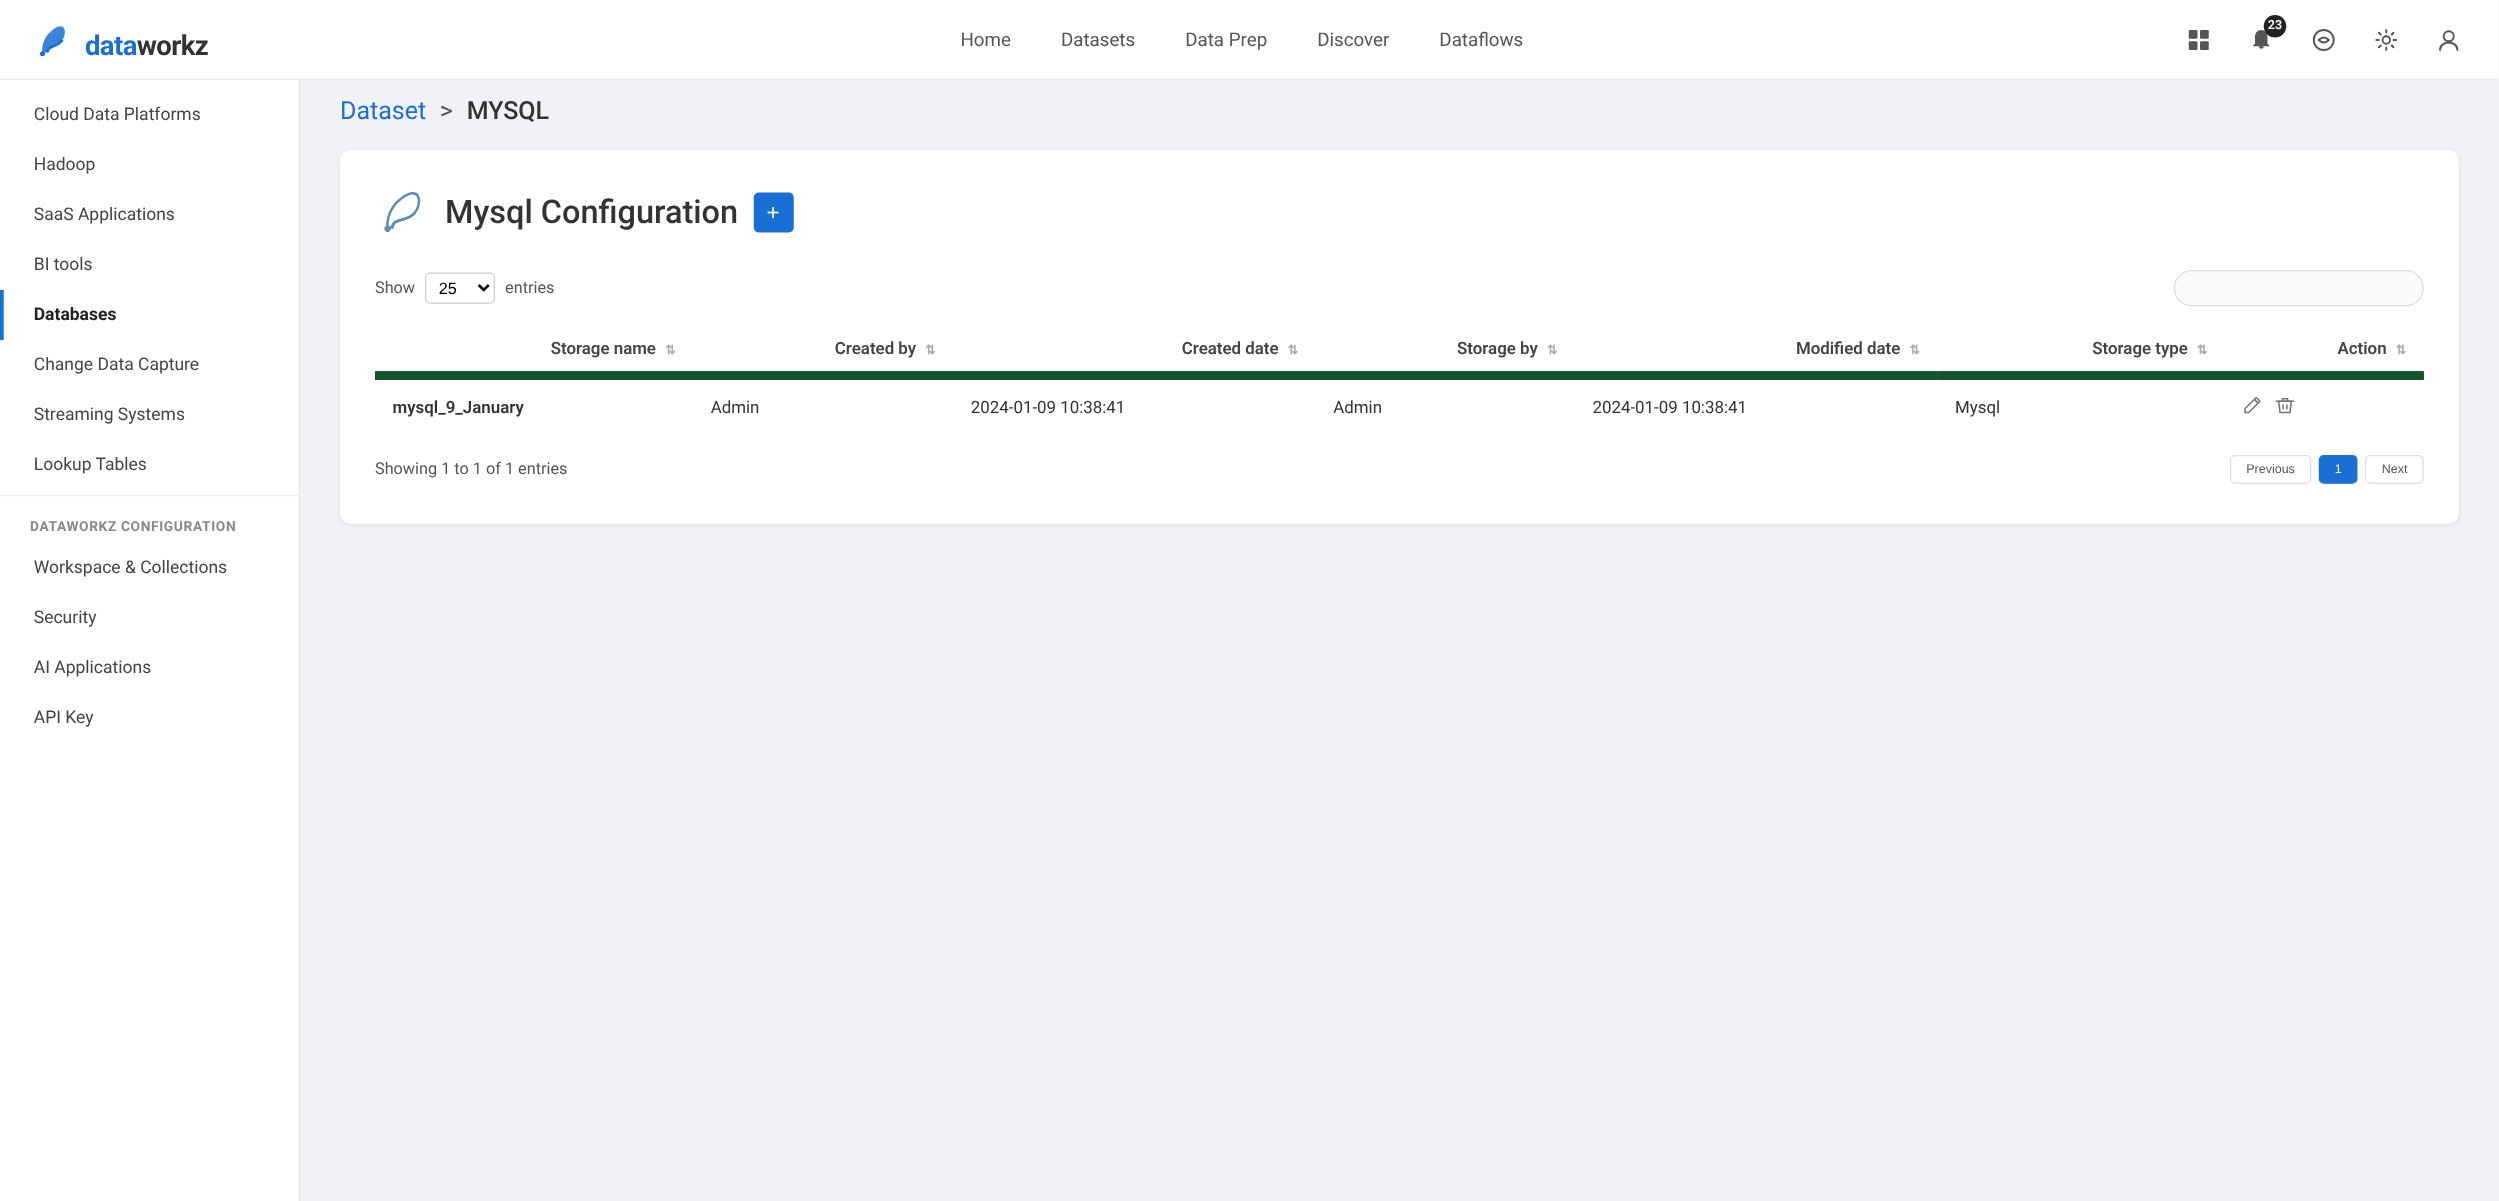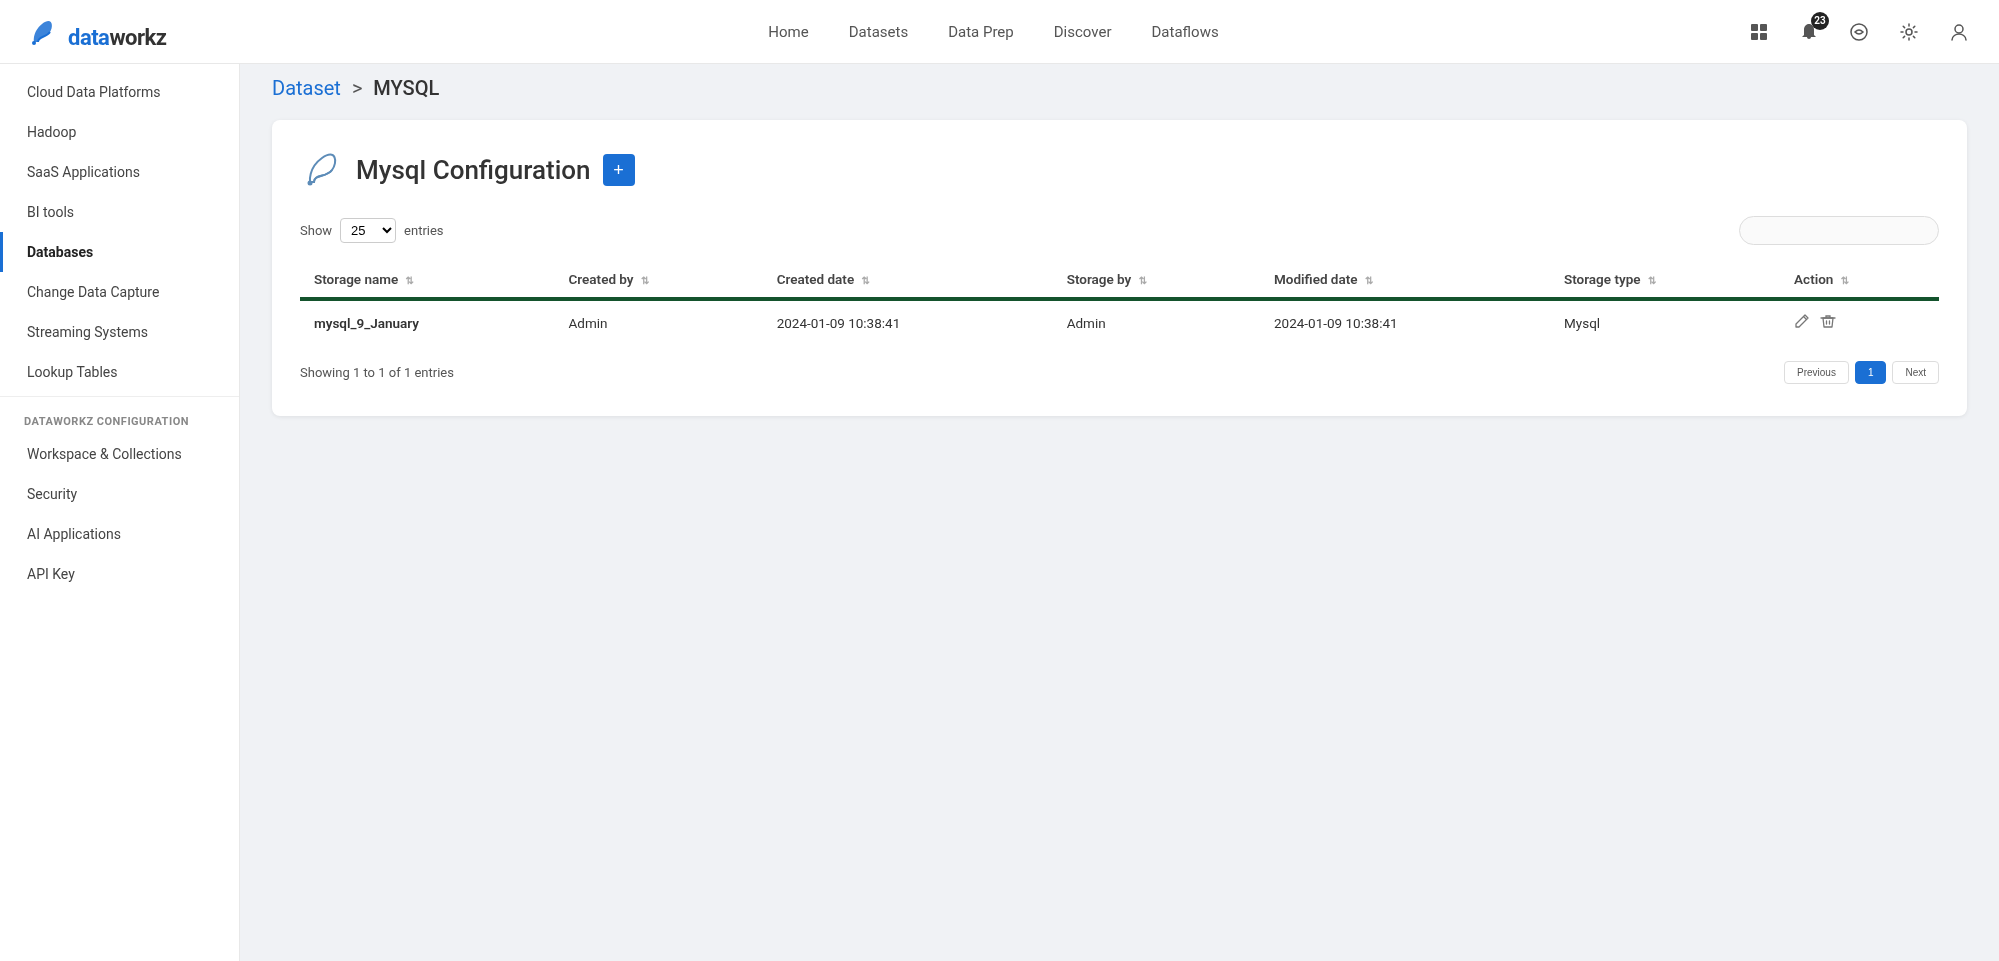--- a/index.html
+++ b/index.html
@@ -212,23 +212,23 @@
       background: #fafafa;
     }
 
     
     .data-table {
       width: 100%;
       border-collapse: collapse;
       font-size: 13.5px;
     }
     .data-table th {
-      text-align: left;
+      text-align: right;
       padding: 10px 14px;
-      border-bottom: 4px solid #14532d;
+      border-bottom: 7px solid #14532d;
       color: #444;
       font-weight: 600;
       white-space: nowrap;
     }
     .data-table th .sort-icon {
       display: inline-block;
       margin-left: 4px;
       font-size: 10px;
       color: #aaa;
     }

